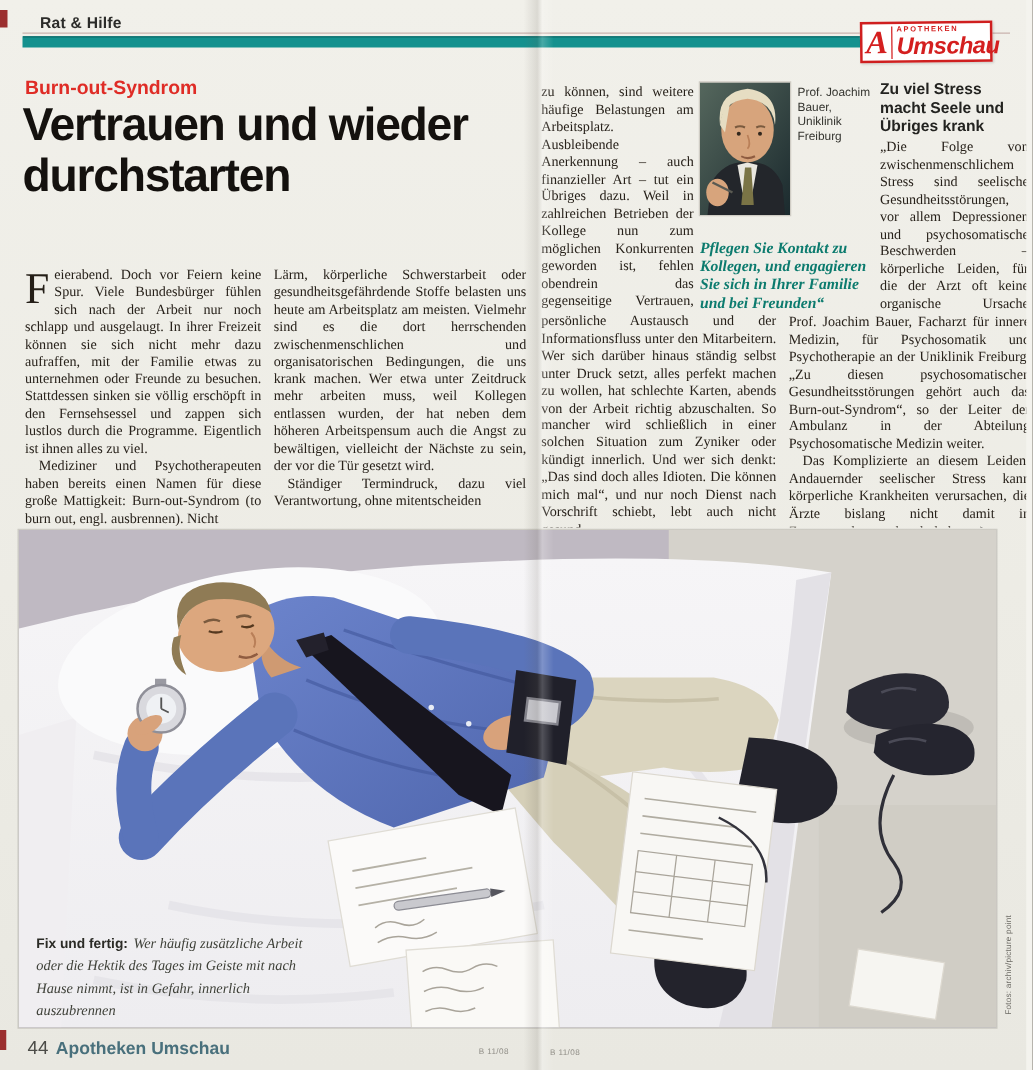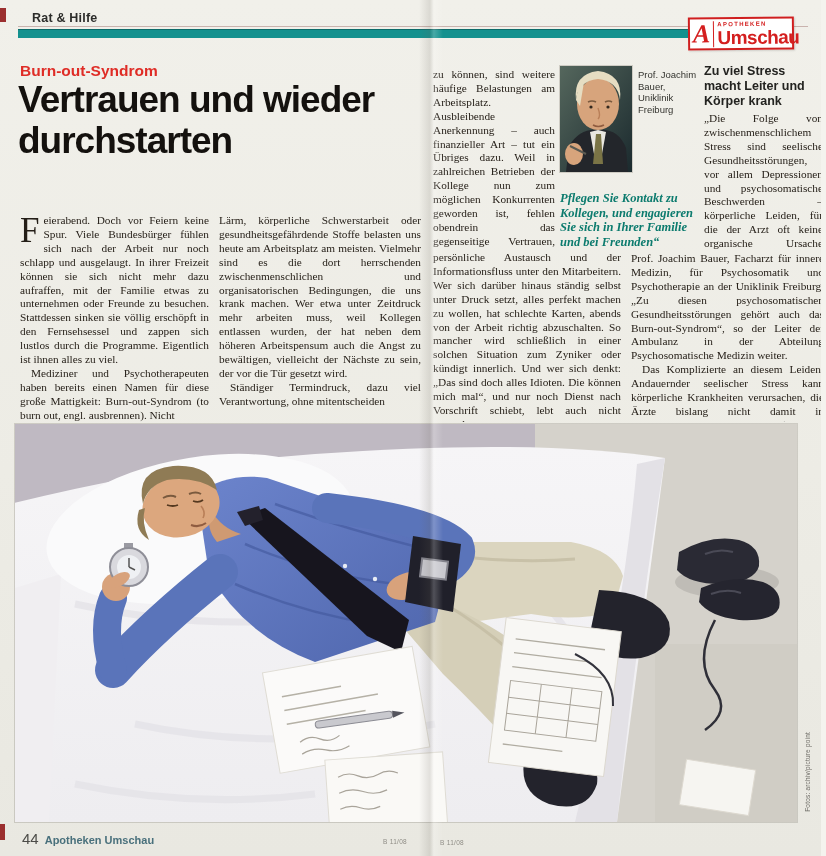--- a/index.html
+++ b/index.html
@@ -15,21 +15,21 @@
   .hairline { left:18px; top:26px; width:790px; height:1px; background:#c9b3ae; }
   .teal-bar { left:18px; top:29px; width:672px; height:9px; background:#14918e; box-shadow:0 1px 0 #0d6b69 inset; }
   
   .masthead { left:688px; top:17px; width:106px; height:33px; background:#fff;
     border:2px solid #cf1f1f; display:flex; align-items:center; padding:1px 5px 1px 3px;
     transform:rotate(-.6deg); box-shadow:1px 1px 2px rgba(0,0,0,.15); }
   .mh-letter { font-family:"Liberation Serif",serif; font-style:italic; font-weight:bold;
     font-size:26px; color:#d41f1f; line-height:26px; margin-right:3px; border-right:1.5px solid #d41f1f; padding-right:3px; }
   .mh-right { display:flex; flex-direction:column; line-height:1; }
   .mh-small { font-size:6px; font-weight:bold; color:#d41f1f; letter-spacing:1.3px; margin-bottom:1px; }
-  .mh-name { font-size:19px; font-weight:bold; color:#d41f1f; letter-spacing:-.5px; }
+  .mh-name { font-size:19px; font-weight:bold; font-style:italic; color:#d41f1f; letter-spacing:-.5px; }
   
   .kicker { left:20px; top:62px; font-size:15.5px; font-weight:bold; color:#df2c26; }
   .headline { left:18px; top:79px; width:415px; font-size:37px; line-height:41px;
     font-weight:bold; color:#14110e; letter-spacing:-1px; }
   .standfirst { left:20px; top:167px; width:412px; font-size:15px; line-height:19.5px;
     font-weight:bold; color:#14898c; }
   
   .serif { font-family:"Liberation Serif","DejaVu Serif",serif; font-size:11.3px;
     line-height:13.9px; color:#27211a; text-align:justify; hyphens:auto; overflow:hidden; }
   .serif p + p { text-indent:11px; }
@@ -56,21 +56,21 @@
   
   figure.main-photo { left:15px; top:424px; width:782px; height:398px; overflow:hidden;
     outline:1px solid rgba(60,55,45,.18); background:#c9c4c9; }
   .caption { position:absolute; left:14px; top:321px; width:216px; }
   .caption-lead { font-size:11px; font-weight:bold; color:#2b2b26; }
   .caption-text { font-family:"Liberation Serif","DejaVu Serif",serif; font-style:italic;
     font-size:11.5px; line-height:14px; color:#3e4038; }
   
   .footer-left { left:22px; top:830px; display:flex; align-items:baseline; gap:6px; }
   .page-number { font-size:15px; color:#4c4c48; }
-  .mag-name { font-size:11px; font-weight:bold; color:#49707c; }
+  .mag-name { font-size:14px; font-weight:bold; color:#49707c; }
   .issue { font-size:6.5px; color:#8f8d86; letter-spacing:.3px; }
   .issue-l { left:383px; top:838px; } .issue-r { left:440px; top:839px; }
   .credit { right:12px; top:732px; width:10px; font-size:6.5px; color:#6e6c66;
     writing-mode:vertical-rl; transform:rotate(180deg); letter-spacing:.2px; }
   .fold { left:419px; top:0; width:24px; height:856px;
     background:linear-gradient(90deg,rgba(100,95,85,0) 0%,rgba(100,95,85,.16) 45%,rgba(255,255,255,.22) 62%,rgba(100,95,85,0) 100%); }
   .edge-right { right:0; top:0; width:5px; height:856px; background:#f4f3ee; }
   .scan-mark { background:#9b2f2f; }
   .sm1 { left:0; top:8px; width:6px; height:14px; }
   .sm2 { left:0; top:824px; width:5px; height:16px; }
@@ -136,21 +136,21 @@
         <path d="M10,80 L26,88" stroke="#5a5a52" stroke-width="2" fill="none"></path>
       </svg>
       <div class="expert-side">
         <div class="expert-name">Prof. Joachim Bauer, Uniklinik Freiburg</div>
       </div>
     </div>
     <div class="quote quote2">Pflegen Sie Kontakt zu Kollegen, und engagieren Sie sich in Ihrer Familie und bei Freunden“</div>
   </div>
 
   <div class="abs serif col5">
-    <div class="sidebar-head">Zu viel Stress macht Leiter und Körper krank</div>
+    <div class="sidebar-head">Zu viel Stress macht Seele und Übriges krank</div>
     <p>„Die Folge von zwischenmenschlichem Stress sind seelische Gesundheitsstörungen, vor allem Depressionen und psychosomatische Beschwerden – körperliche Leiden, für die der Arzt oft keine organische Ursache findet“, erklärt</p>
   </div>
 
   <div class="abs serif col45">
     <p>Prof. Joachim Bauer, Facharzt für innere Medizin, für Psychosomatik und Psychotherapie an der Uniklinik Freiburg. „Zu diesen psychosomatischen Gesundheitsstörungen gehört auch das Burn-out-Syndrom“, so der Leiter der Ambulanz in der Abteilung Psychosomatische Medizin weiter.</p>
     <p><span>Das Komplizierte an diesem Leiden: Andauernder seelischer Stress kann körperliche Krankheiten verursachen, die Ärzte bislang nicht damit in Zusammenhang gebracht haben.</span><span class="arrow">➤</span></p>
   </div>
 
   <figure class="abs main-photo">
     <svg viewBox="0 0 782 398" width="782" height="398" xmlns="http://www.w3.org/2000/svg">
@@ -246,20 +246,24 @@
 
       <g>
         <ellipse cx="712" cy="158" rx="52" ry="16" fill="rgba(0,0,0,.10)"></ellipse>
         <path d="M664,128 Q696,110 724,116 Q746,122 744,142 Q740,158 706,160 Q674,160 662,146 Z" fill="#2a2a34"></path>
         <path d="M686,164 Q720,150 748,158 Q768,166 764,184 Q758,198 724,196 Q694,192 684,178 Z" fill="#25252f"></path>
         <path d="M690,130 q14,-6 28,-2 M696,170 q16,-6 30,-1" stroke="#4a4a56" stroke-width="2" fill="none"></path>
         <path d="M700,196 Q678,238 700,266 Q716,288 690,306" stroke="#2f2f38" stroke-width="2.5" fill="none"></path>
         <path d="M560,230 Q600,250 598,282" stroke="#33333c" stroke-width="2" fill="none"></path>
       </g>
     </svg>
+    <figcaption class="caption">
+      <span class="caption-lead">Fix und fertig:</span>
+      <span class="caption-text">Wer häufig zusätzliche Arbeit oder die Hektik des Tages im Geiste mit nach Hause nimmt, ist in Gefahr, innerlich auszubrennen</span>
+    </figcaption>
   </figure>
 
   <div class="abs footer-left">
     <span class="page-number">44</span>
     <span class="mag-name">Apotheken Umschau</span>
   </div>
   <span class="abs issue issue-l">B 11/08</span>
   <span class="abs issue issue-r">B 11/08</span>
   <div class="abs credit">Fotos: archiv/picture point</div>
 

